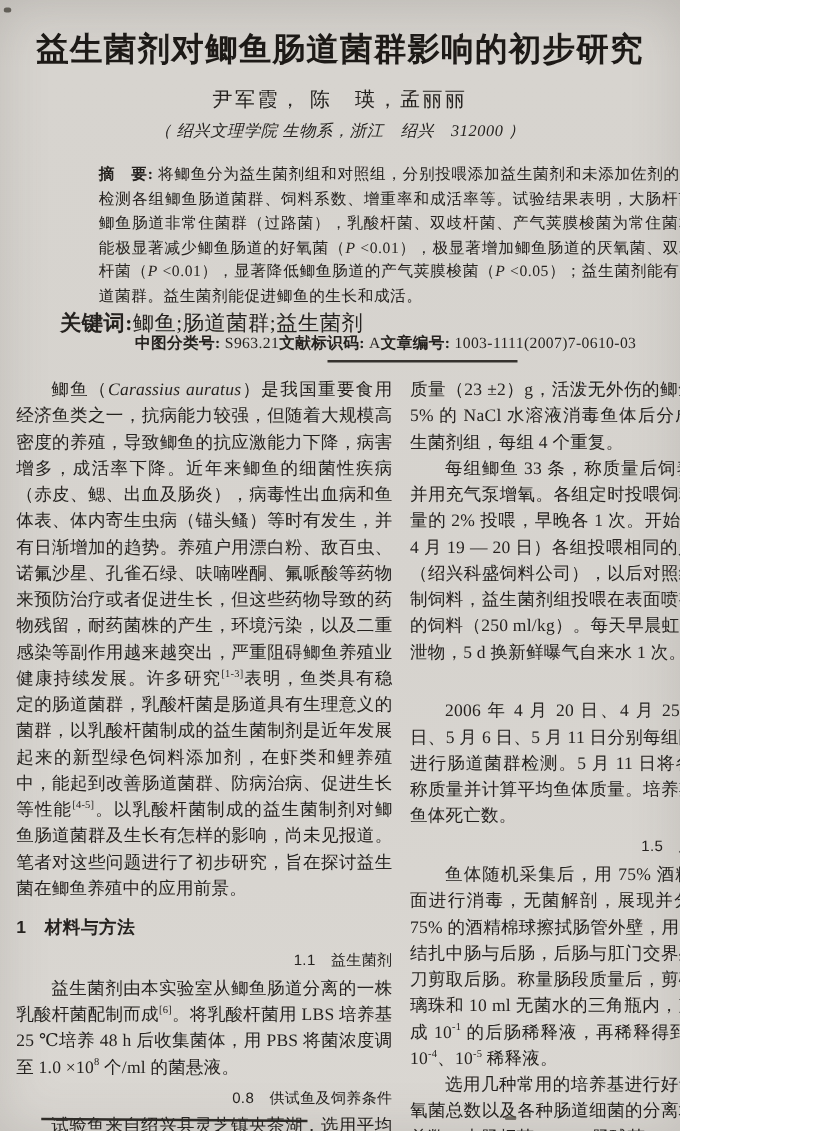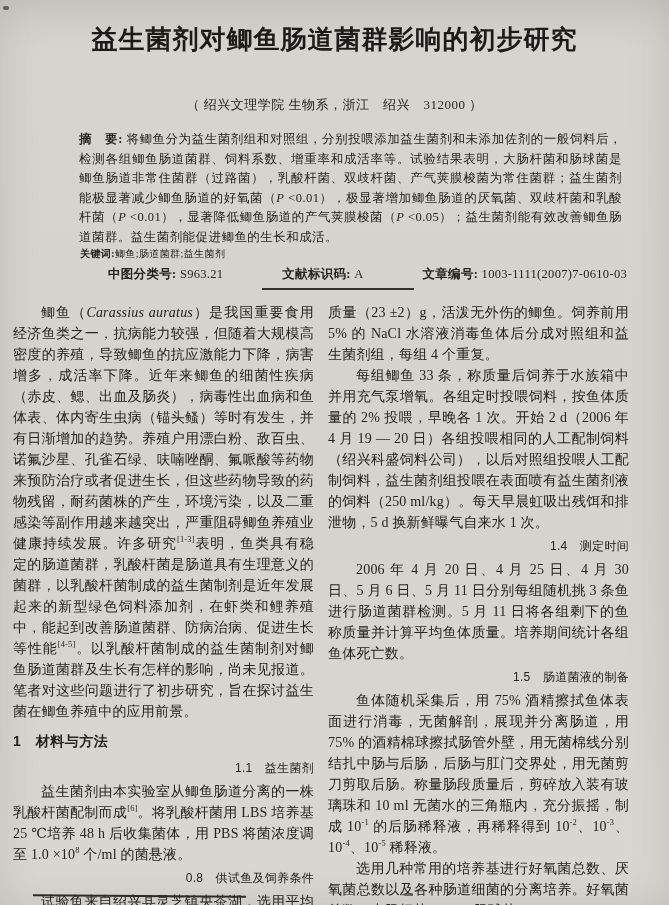--- a/index.html
+++ b/index.html
@@ -1,48 +1,48 @@
 <!DOCTYPE html>
 <html><head>
 <meta charset="utf-8">
 <style>
   html,body{margin:0;padding:0;}
   .page{
     position:relative;
-    width:669px;height:905px;
+    width:544px;height:905px;
     overflow:hidden;
     background:linear-gradient(180deg,#d0cdc8 0%,#d7d4cf 6%,#d6d3ce 55%,#dad7d2 100%);
     color:#25221f;
     font-family:"Liberation Serif","DejaVu Serif",serif;
     box-shadow:inset 0 0 40px rgba(90,85,80,.18);
   }
   .center{text-align:center;}
   .title{
     position:absolute;top:22px;left:0;right:0;
     font-size:26px;font-weight:700;letter-spacing:1px;
     color:#1d1a17;
   }
   .authors{
     position:absolute;top:70px;left:0;right:0;
     font-size:16px;letter-spacing:2px;
   }
   .affiliation{
     position:absolute;top:96px;left:0;right:0;
-    font-size:13px;letter-spacing:.5px;
+    font-size:13px;letter-spacing:.5px;font-style:italic;
   }
   .abstract{
     position:absolute;top:130px;left:64px;width:543px;
     font-size:12.5px;line-height:19.5px;letter-spacing:.45px;
     text-align:justify;
     margin-left:15px;
   }
   .abstract b,.kw b,.meta b{font-weight:700;}
   .kw{
-    position:absolute;top:247px;left:80px;width:560px;
-    font-size:10px;letter-spacing:.4px;
+    position:absolute;top:247px;left:48px;width:560px;
+    font-size:17px;letter-spacing:.4px;
   }
   .meta{
     position:absolute;top:266px;left:64px;right:42px;
     display:flex;justify-content:space-between;
     font-size:12.5px;letter-spacing:.3px;white-space:nowrap;margin-left:44px;
   }
   .divider{
     position:absolute;top:288px;left:262px;
     width:152px;height:2px;background:#35322e;
   }
@@ -79,20 +79,21 @@
   }
   .speck-a{position:absolute;top:6px;left:3px;width:6px;height:4px;background:#4a463f;border-radius:2px;opacity:.8;}
   .speck-b{position:absolute;top:893px;left:404px;width:9px;height:3px;background:#57524b;border-radius:1px;opacity:.8;}
 </style>
 </head>
 <body>
 
 <div class="page">
 
   <div class="title center">益生菌剂对鲫鱼肠道菌群影响的初步研究</div>
+  <div class="authors center">尹军霞， 陈　瑛，孟丽丽</div>
   <div class="affiliation center">（ 绍兴文理学院 生物系，浙江　绍兴　312000 ）</div>
 
   <div class="abstract"><b>摘　要: </b><span>将鲫鱼分为益生菌剂组和对照组，分别投喂添加益生菌剂和未添加佐剂的一般饲料后，检测各组鲫鱼肠道菌群、饲料系数、增重率和成活率等。试验结果表明，大肠杆菌和肠球菌是鲫鱼肠道非常住菌群（过路菌），乳酸杆菌、双歧杆菌、产气荚膜梭菌为常住菌群；益生菌剂能极显著减少鲫鱼肠道的好氧菌（<i>P</i> &lt;0.01），极显著增加鲫鱼肠道的厌氧菌、双歧杆菌和乳酸杆菌（<i>P</i> &lt;0.01），显著降低鲫鱼肠道的产气荚膜梭菌（<i>P</i> &lt;0.05）；益生菌剂能有效改善鲫鱼肠道菌群。益生菌剂能促进鲫鱼的生长和成活。</span></div>
 
   <div class="kw"><b>关键词:</b><span>鲫鱼;肠道菌群;益生菌剂</span></div>
 
   <div class="meta">
     <span><b>中图分类号: </b><span>S963.21</span></span>
     <span><b>文献标识码: </b><span>A</span></span>
     <span><b>文章编号: </b><span>1003-1111(2007)7-0610-03</span></span>

